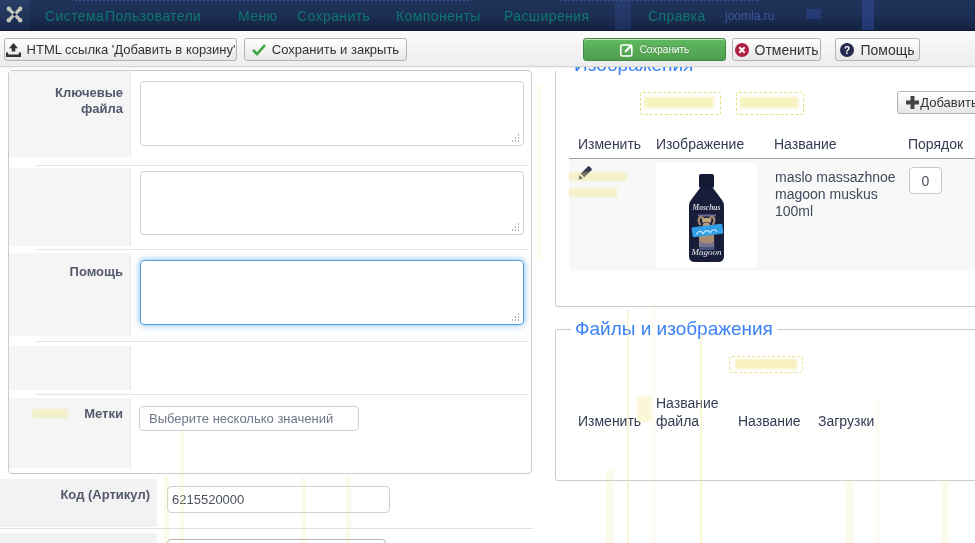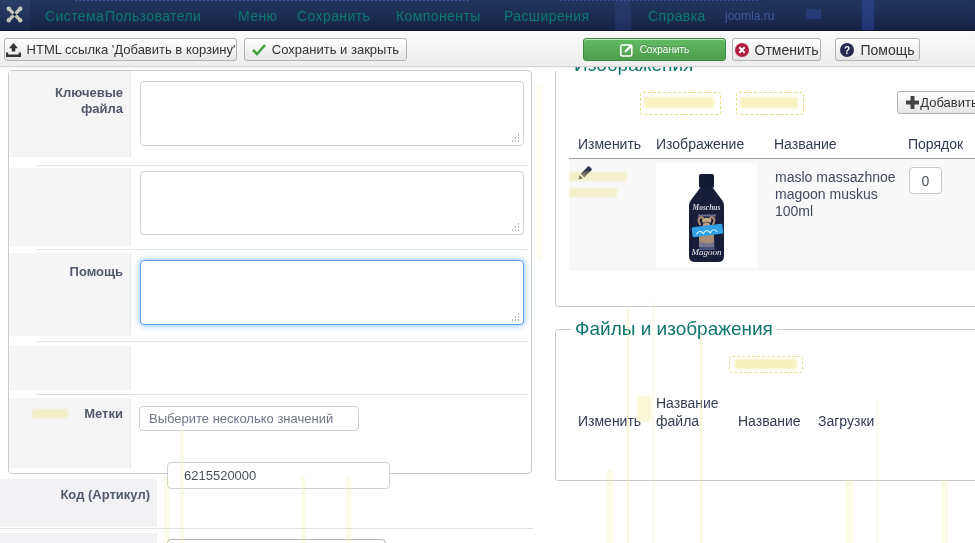--- a/index.html
+++ b/index.html
@@ -38,21 +38,21 @@
   background:
    radial-gradient(circle at 1.5px 8px, #b0b0b8 0.7px, transparent 1px),
    radial-gradient(circle at 4.5px 8px, #b0b0b8 0.7px, transparent 1px),
    radial-gradient(circle at 7.5px 8px, #b0b0b8 0.7px, transparent 1px),
    radial-gradient(circle at 4.5px 5px, #b0b0b8 0.7px, transparent 1px),
    radial-gradient(circle at 7.5px 5px, #b0b0b8 0.7px, transparent 1px),
    radial-gradient(circle at 7.5px 2px, #b0b0b8 0.7px, transparent 1px); }
 .inp { position:absolute; border:1px solid #ced0d9; border-radius:4px; background:#fff;
   font-size:13px; color:#4a505e; display:flex; align-items:center; white-space:nowrap; }
 .th { position:absolute; font-weight:normal; font-size:14px; color:#333c52; line-height:18px; }
-.legend { position:absolute; font-size:19px; color:#0f766e; background:#fff; padding:0 4px; }
+.legend { position:absolute; font-size:19px; color:#3b82f6; background:#fff; padding:0 4px; }
 .gy { background:rgba(243,236,160,.4); }
 </style>
 </head>
 <body>
 <div id="page">
 
   <div class="abs" id="navbar"></div>
   <div class="abs" id="logo-box"></div>
   <svg class="abs" style="left:5px;top:5px" width="19" height="19" viewBox="0 0 19 19">
     <g fill="none" stroke="#c6c6bd" stroke-width="3.2" stroke-linecap="round">
@@ -139,21 +139,21 @@
 
   <div class="lblbg" style="top:346px;height:44px"></div>
   <div class="sep" style="top:394px"></div>
 
   <div class="lblbg" style="top:398px;height:70px"></div>
   <div class="flabel" style="left:38px;top:406px">Метки</div>
   <div class="inp" style="left:139px;top:406px;width:220px;height:25px;padding-left:9px;color:#707689">Выберите несколько значений</div>
 
   <div class="abs" style="left:0;top:479px;width:157px;height:48px;background:#f2f2f4"></div>
   <div class="flabel" style="left:36px;top:487px;width:114px">Код (Артикул)</div>
-  <div class="inp" style="left:167px;top:462px;width:223px;height:27px;padding-left:16px">6215520000</div>
+  <div class="inp" style="left:167px;top:486px;width:223px;height:27px;padding-left:4px">6215520000</div>
   <div class="abs" style="left:0;top:528px;width:533px;height:1px;background:#dfe0e4"></div>
   <div class="abs" style="left:0;top:533px;width:157px;height:10px;background:#f2f2f4"></div>
   <div class="abs" style="left:167px;top:539px;width:219px;height:20px;border:1px solid #b5b5b0;border-radius:4px;background:#fff"></div>
 
   <div class="abs" style="left:555px;top:71px;width:430px;height:236px;border:1px solid #cbcbcb;border-top:none;border-radius:0 0 3px 3px"></div>
   <div class="legend" style="left:570px;top:54px;z-index:5">Изображения</div>
 
   <div class="btn" style="left:897px;width:90px;top:91px;height:23px">
     <svg style="margin-right:1px" width="13" height="13" viewBox="0 0 13 13" fill="#444">
       <path d="M4.5 0 h4 v4.5 h4.5 v4 h-4.5 v4.5 h-4 v-4.5 h-4.5 v-4 h4.5 z"></path>

